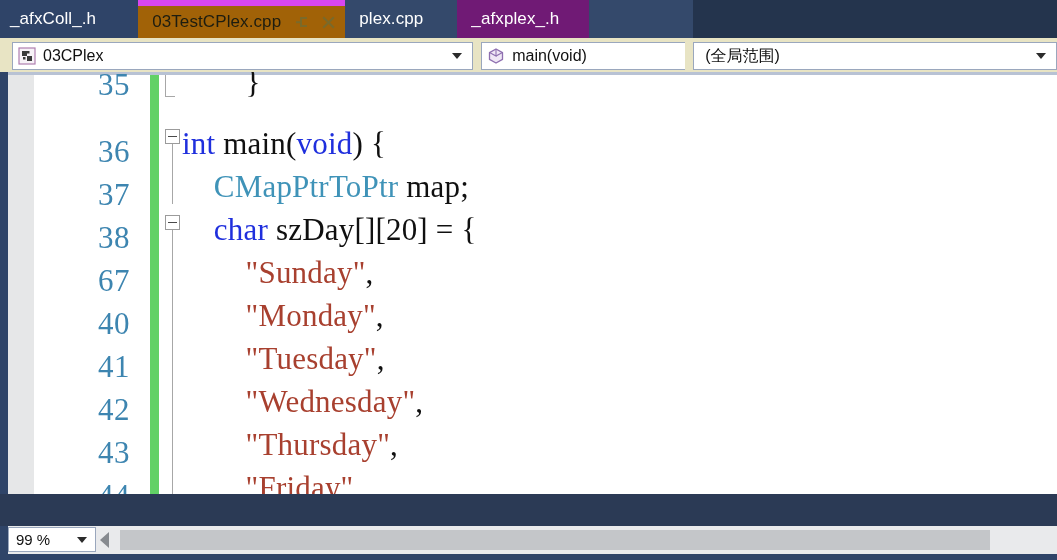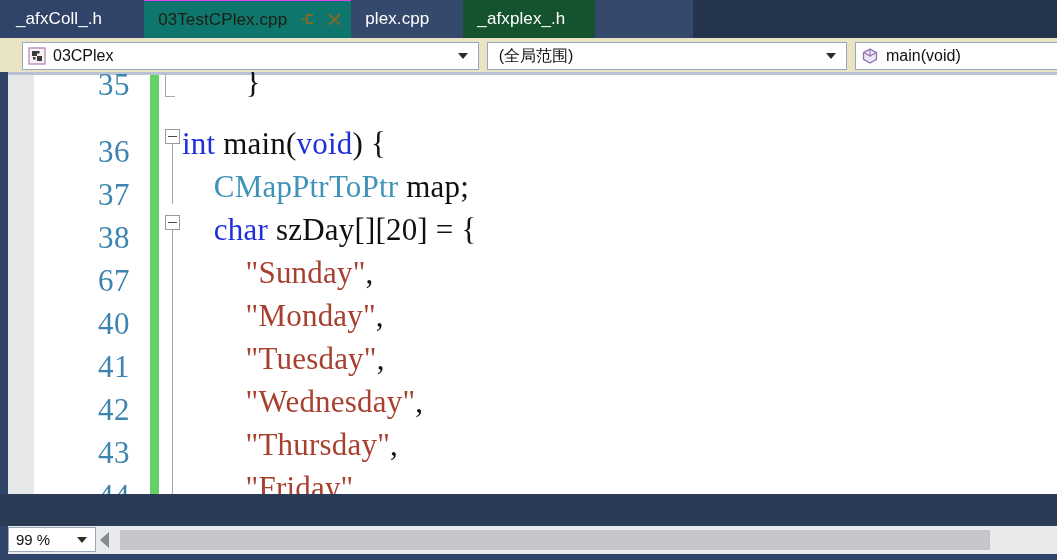--- a/index.html
+++ b/index.html
@@ -53,31 +53,31 @@
     padding: 0 14px 0 14px;
     color: #ffffff;
     font-size: 17px;
     letter-spacing: 0.1px;
     box-sizing: border-box;
     white-space: nowrap;
   }
   .tab.inactive { background: #34496b; }
   .tab.inactive.first {
     background: #2f4468;
-    padding-left: 16px;
+    padding-left: 10px;
     padding-right: 42px;
   }
   .tab.inactive.mid  { background: #34496b; padding-right: 34px; }
-  .tab.inactive.last { background: #14532d; padding-right: 30px; }
+  .tab.inactive.last { background: #701a75; padding-right: 30px; }
 
   .tab.active {
-    background: #0f766e;
+    background: #a16207;
     color: #2a2a18;
     padding: 0 8px 0 14px;
-    border-top: 1px solid #d946ef;
+    border-top: 6px solid #d946ef;
   }
   .tab .tab-title { font-size: 17px; }
   .tab.active .tab-title { color: #1d1d10; }
 
   .tab-icons {
     display: flex;
     align-items: center;
     margin-left: 13px;
     gap: 9px;
   }
@@ -100,21 +100,21 @@
     position: relative;
     height: 28px;
     margin-top: 2px;
     background: #ffffff;
     border: 1px solid #9aa7bd;
     box-sizing: border-box;
     display: flex;
     align-items: center;
     overflow: hidden;
   }
-  .combo.c1 { margin-left: 22px; width: 502px; }
+  .combo.c1 { margin-left: 12px; width: 502px; }
   .combo.c2 { margin-left: 8px; width: 396px; }
   .combo.c3 { margin-left: 8px; width: 222px; border-right: none; }
 
   .combo-icon {
     width: 18px; height: 18px;
     margin-left: 5px;
     flex: 0 0 auto;
     display: block;
   }
   .combo-label {
@@ -361,32 +361,32 @@
         <rect x="1" y="1" width="16" height="16" fill="#f7f2f7" stroke="#b07fb0" stroke-width="1.2"></rect>
         <rect x="4" y="4" width="5" height="5" fill="#3a3a3a"></rect>
         <rect x="9" y="9" width="5" height="5" fill="#3a3a3a"></rect>
         <rect x="9" y="4" width="2.5" height="2.5" fill="#3a3a3a"></rect>
         <rect x="5" y="10" width="2.5" height="2.5" fill="#3a3a3a"></rect>
       </svg>
       <span class="combo-label">03CPlex</span>
       <span class="combo-arrow"></span>
     </div>
 
-    <div class="combo c2">
-      <span class="combo-label" style="margin-left:11px;">(全局范围)</span>
-      <span class="combo-arrow"></span>
-    </div>
-
     <div class="combo c3">
       <svg class="combo-icon" viewBox="0 0 18 18">
         <path d="M9 2 L15.5 5.6 L15.5 12.4 L9 16 L2.5 12.4 L2.5 5.6 Z" fill="#efe7f5" stroke="#8e6fb0" stroke-width="1.3" stroke-linejoin="round"></path>
         <path d="M9 2 L9 9 L2.5 5.6" fill="none" stroke="#8e6fb0" stroke-width="1.1"></path>
         <path d="M9 9 L15.5 5.6" fill="none" stroke="#8e6fb0" stroke-width="1.1"></path>
       </svg>
       <span class="combo-label">main(void)</span>
+    </div>
+
+    <div class="combo c2">
+      <span class="combo-label" style="margin-left:11px;">(全局范围)</span>
+      <span class="combo-arrow"></span>
     </div>
 
   </div>
 
   <div class="editor">
     <div class="edge-navy"></div>
     <div class="top-rule"></div>
     <div class="breakpoint-margin"></div>
     <div class="code-surface" id="code-host">
         <div class="line">

